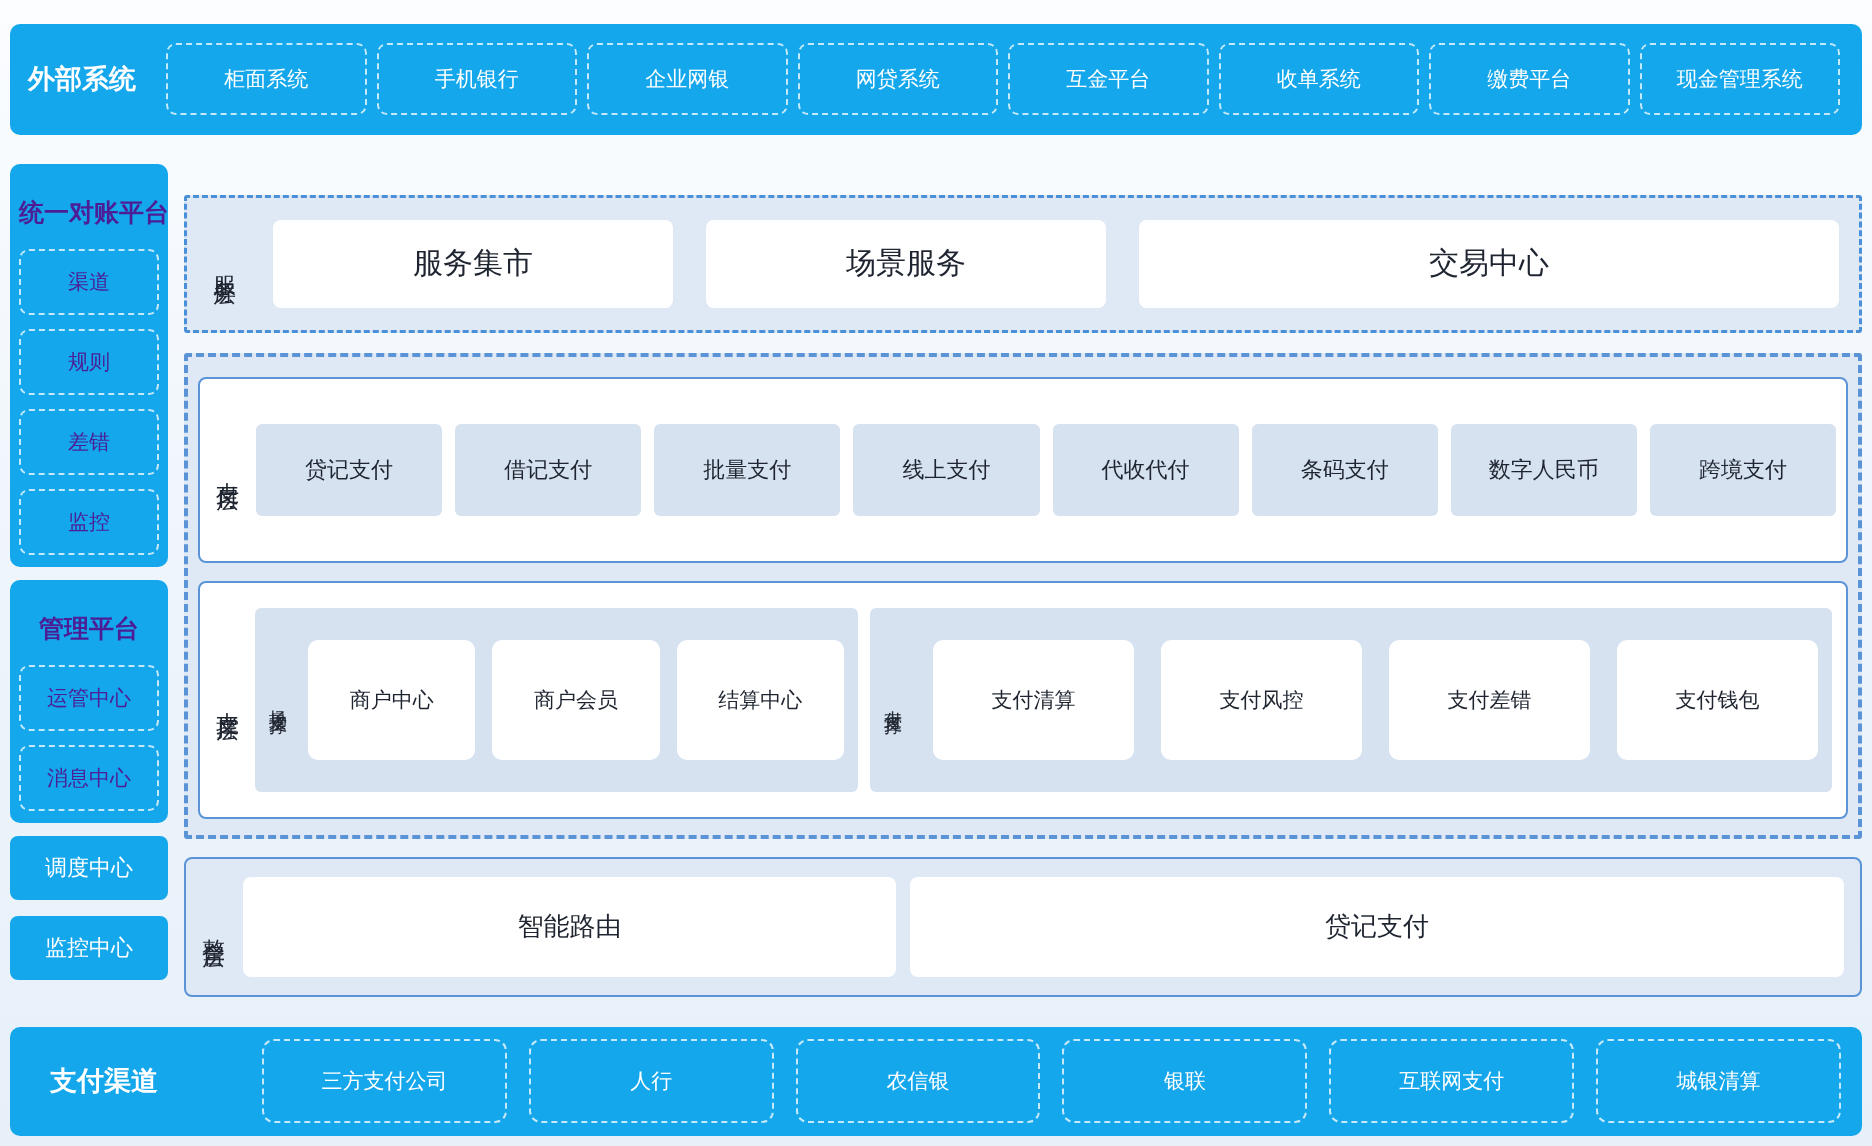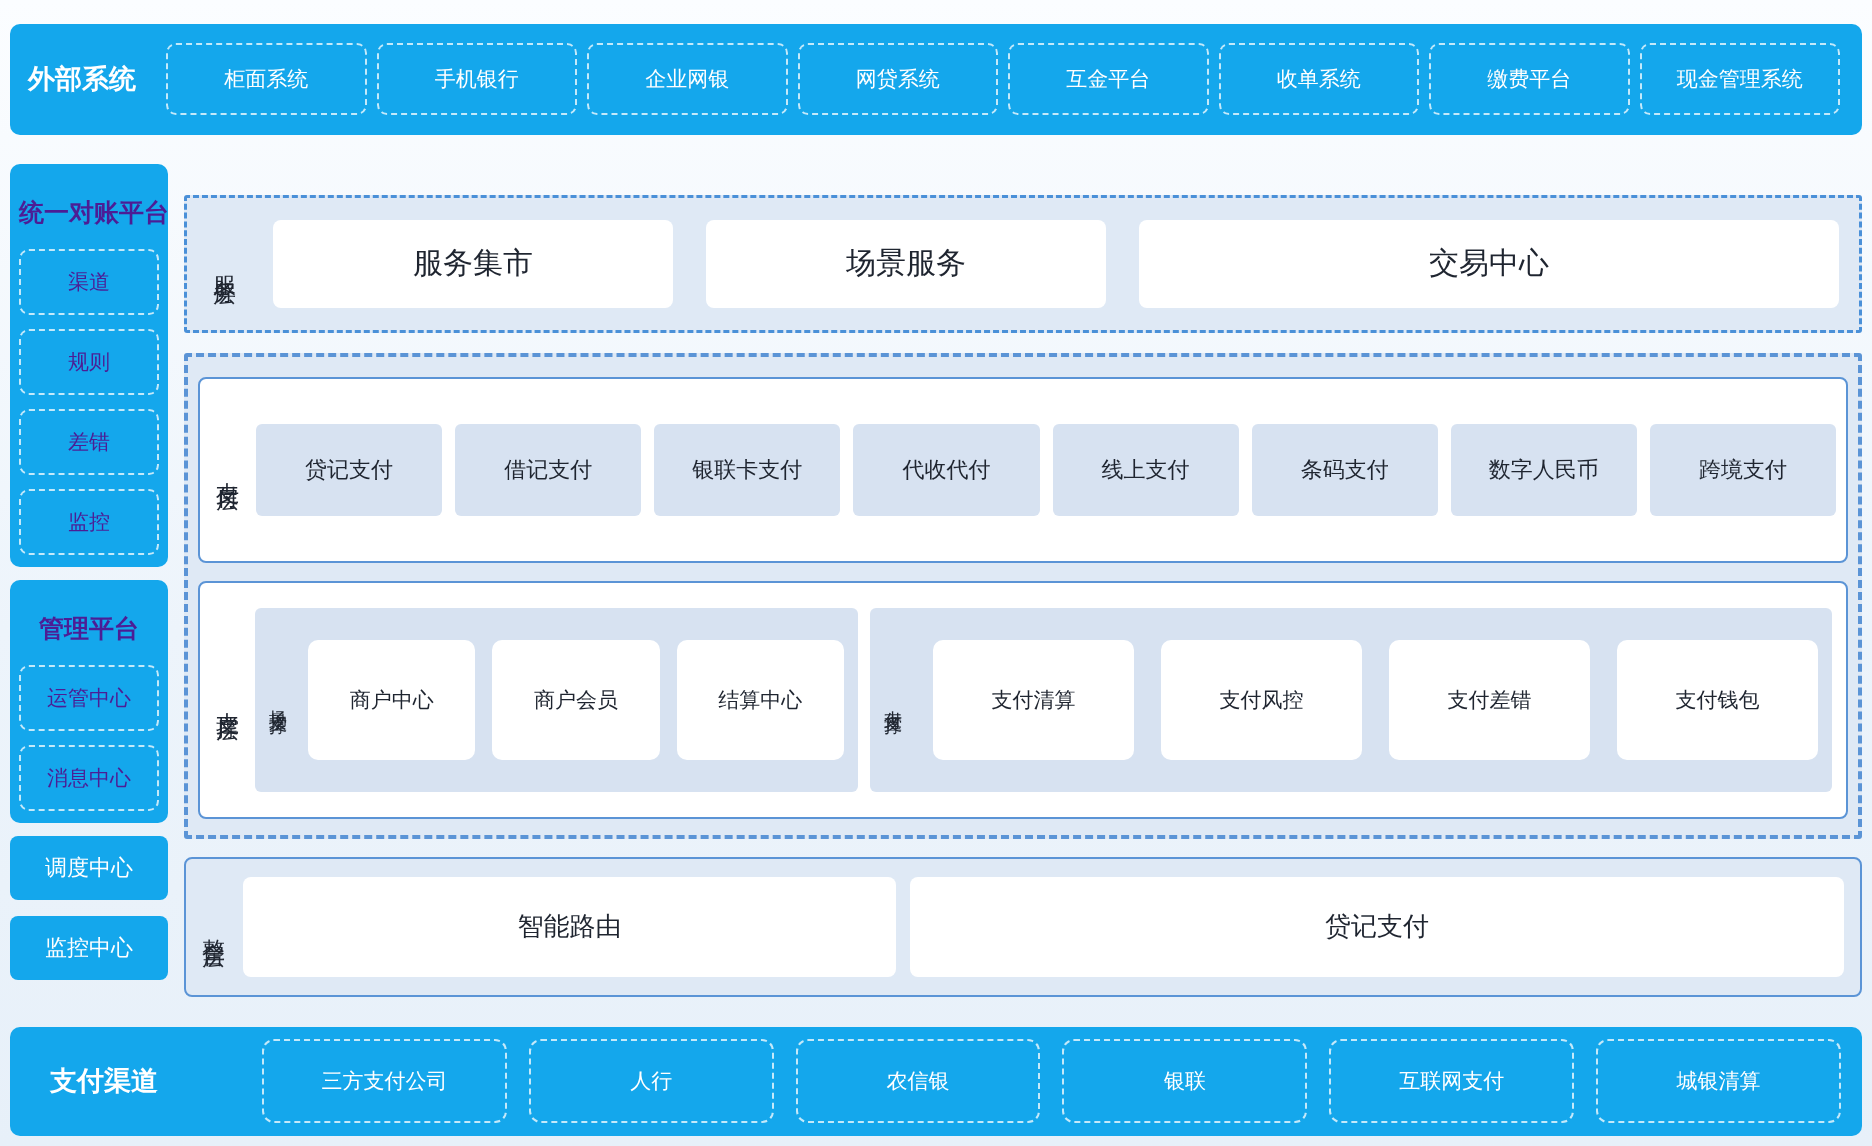--- a/index.html
+++ b/index.html
@@ -167,23 +167,23 @@
         <div class="white-box sv1">场景服务</div>
         <div class="white-box sv2">交易中心</div>
       </div>
 
       <div class="dashed-wrap">
 
         <div class="layer-card payment-card">
           <div class="v-label">支付层</div>
           <div class="payment-item">贷记支付</div>
           <div class="payment-item">借记支付</div>
-          <div class="payment-item">银联卡支付</div>
+          <div class="payment-item">批量支付</div>
+          <div class="payment-item">线上支付</div>
           <div class="payment-item">代收代付</div>
-          <div class="payment-item">线上支付</div>
           <div class="payment-item">条码支付</div>
           <div class="payment-item">数字人民币</div>
           <div class="payment-item">跨境支付</div>
         </div>
 
         <div class="layer-card support-card">
           <div class="v-label">支撑层</div>
 
           <div class="support-group group-scene">
             <div class="group-label">场景支撑</div>

